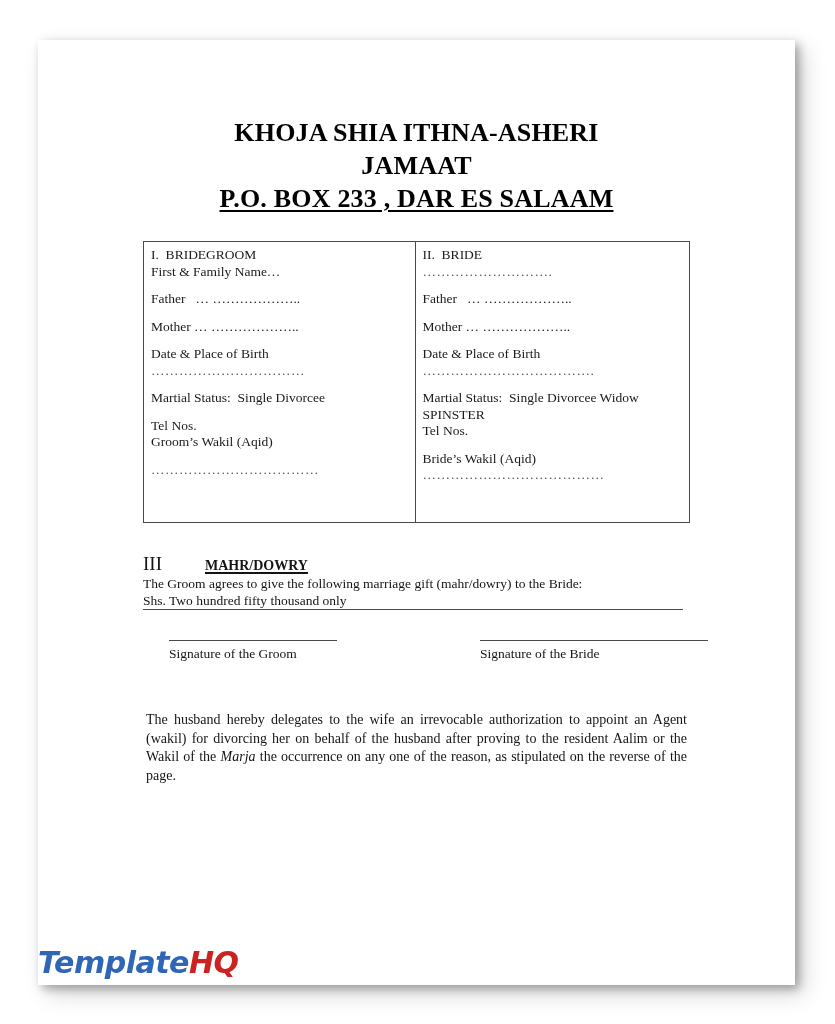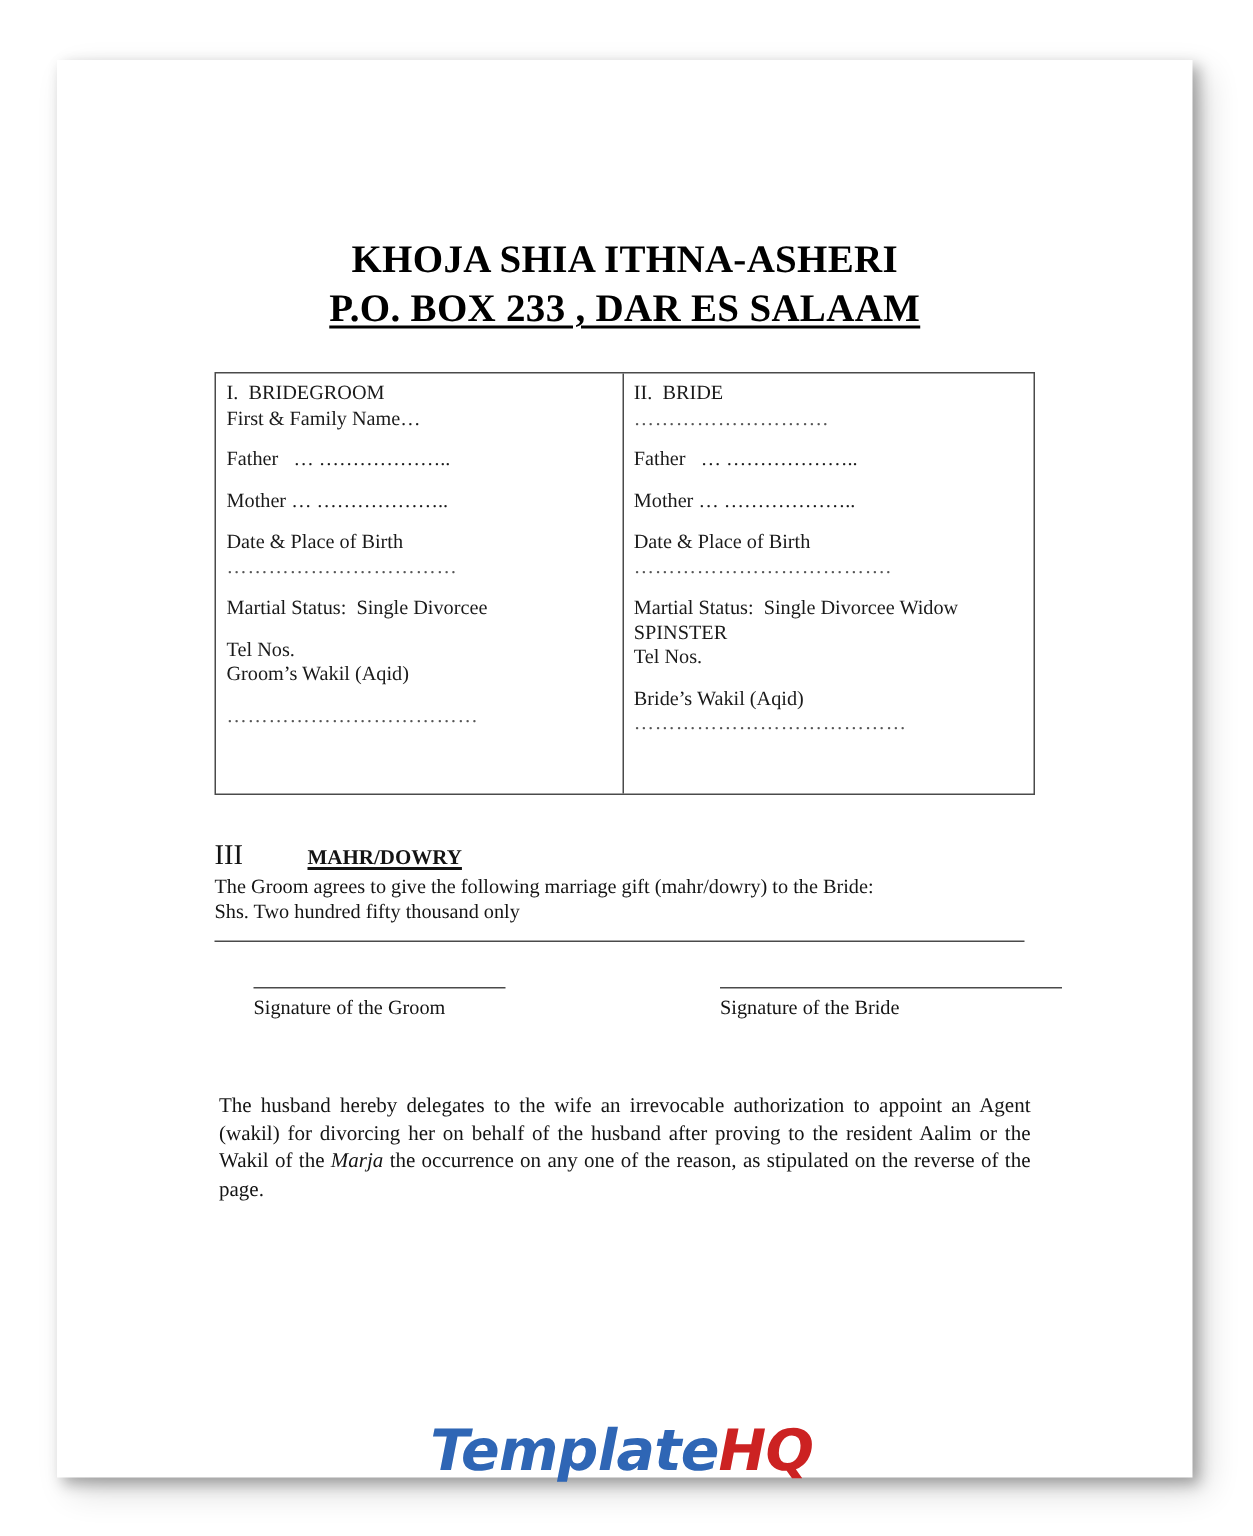--- a/index.html
+++ b/index.html
@@ -30,21 +30,21 @@
   .doc-body {
     position: absolute;
     left: 105px;           
     top: 0;
     width: 547px;          
   }
 
   
   #heading {
     text-align: center;
-    margin-top: 116px;
+    margin-top: 76px;
   }
   #heading .hl {
     font-weight: bold;
     font-size: 26px;
     line-height: 33px;
     letter-spacing: 0.2px;
     color: #000;
     white-space: nowrap;
   }
   #heading .hl.underlined {
@@ -101,21 +101,21 @@
   #mahr-title {
     font-weight: bold;
     text-decoration: underline;
     text-decoration-thickness: 1.6px;
     text-underline-offset: 2px;
     font-size: 14px;
   }
   #mahr-intro { margin-top: 1px; }
   #mahr-amount-wrap {
     border-bottom: 1.6px solid #4a4a4a;
-    padding-bottom: 11px;
+    padding-bottom: 0;
     width: 540px;
   }
 
   
   #signature-row {
     margin-top: 30px;
     position: relative;
     height: 38px;
     font-size: 13.5px;
     color: #141414;
@@ -141,39 +141,39 @@
     margin-left: 3px;
   }
   #delegation i { font-style: italic; }
 
   
   #logo {
     position: absolute;
     left: 0;
     right: 4px;
     top: 905px;
-    text-align: center;
     font-family: "DejaVu Sans", sans-serif;
     font-weight: bold;
     font-style: italic;
-    font-size: 38px;
+    font-size: 30px;
     letter-spacing: -0.5px;
   }
   #logo .lg-template { color: #2f66b5; }
   #logo .lg-hq { color: #cc2222; }
 </style>
 </head>
 <body>
 
 <div id="page-sheet">
 
   <div class="doc-body">
 
     <div id="heading">
       <div class="hl">KHOJA SHIA ITHNA-ASHERI</div>
+      <div class="hl">JAMAAT</div>
       <div class="hl underlined">P.O. BOX 233 , DAR ES SALAAM</div>
     </div>
 
     <div id="party-table">
 
       <div class="party-col left">
         <div class="ln">I.  BRIDEGROOM</div>
         <div class="ln">First &amp; Family Name…</div>
         <div class="gap"></div>
         <div class="ln">Father   … ………………..</div>

